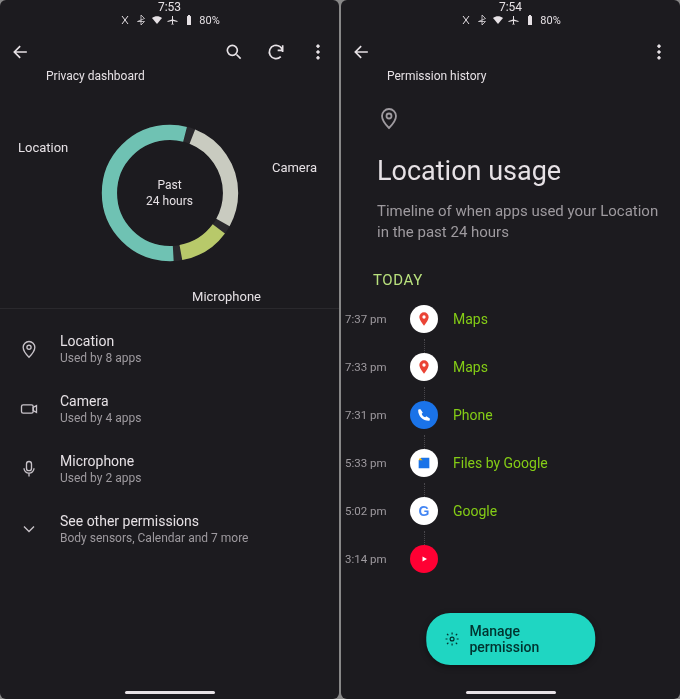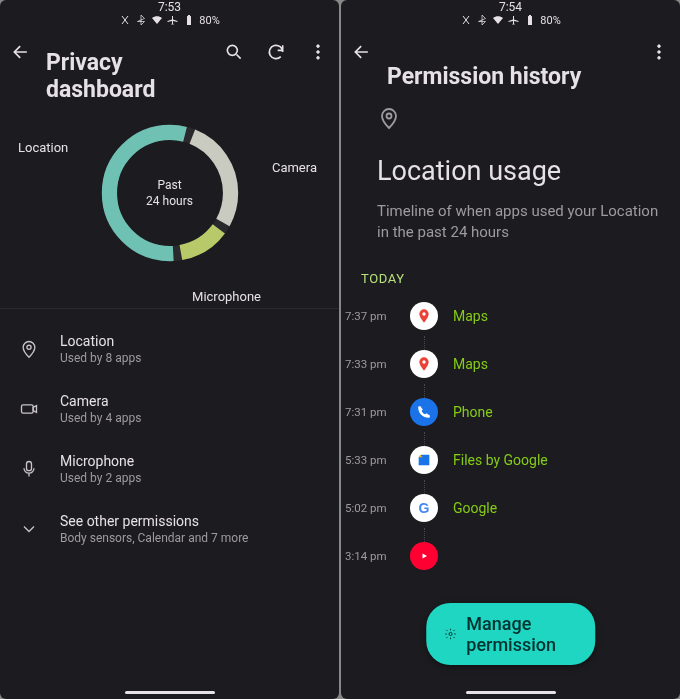--- a/index.html
+++ b/index.html
@@ -32,53 +32,53 @@
   }
   .status-icons { display: flex; align-items: flex-start; gap: 4px; }
   .status-icons svg { width: 12px; height: 12px; fill: #e6e1e5; }
   .app-bar {
     height: 52px;
     display: flex;
     align-items: center;
     padding: 0 10px;
     gap: 14px;
   }
-  .app-bar .title { font-size: 23px; flex: 1; font-weight: 700; margin-top: 48px; }
+  .app-bar .title { font-size: 12px; flex: 1; font-weight: 400; margin-top: 48px; }
   .app-bar .actions { display: flex; gap: 20px; align-items: center; }
   .icon-btn { width: 22px; height: 22px; display:flex; align-items:center; justify-content:center; cursor:pointer; }
   .icon-btn svg { width: 20px; height: 20px; fill: #e6e1e5; stroke: #e6e1e5; }
   .donut-area { position: relative; height: 210px; display:flex; align-items:center; justify-content:center; margin-top:10px;}
   .donut-center { position:absolute; text-align:center; font-size:12px; color:#e6e1e5; line-height:1.35; }
   .donut-label { position:absolute; font-size:13px; color:#e6e1e5; }
   .perm-list { padding: 10px 18px 0 18px; border-top: 1px solid #2a292d; margin-top:10px;}
   .perm-row { display:flex; align-items:center; gap:20px; padding:14px 0; cursor:pointer; }
   .perm-row .icon { width:22px; display:flex; justify-content:center; }
   .perm-row .txt .t { font-size:14px; }
   .perm-row .txt .s { font-size:12px; color:#9e9a9f; margin-top:2px; }
   .perm-row svg { fill:none; stroke:#c8c3c9; stroke-width:1.6; }
 
   
   .detail-head { padding: 28px 20px 10px 36px; }
   .big-pin { margin-bottom: 22px; }
   .big-pin svg { width:24px; height:24px; fill:none; stroke:#9e9a9f; stroke-width:1.8; }
   .detail-head h1 { font-size:27px; font-weight:400; margin-bottom:14px; }
   .detail-head .sub { font-size:15px; color:#9e9a9f; line-height:1.4; }
-  .today-label { padding: 18px 20px 6px 20px; font-size:13px; color:#b8e07d; letter-spacing:0.6px; }
+  .today-label { padding: 18px 20px 6px 32px; font-size:15px; color:#b8e07d; letter-spacing:0.6px; }
   .timeline { padding: 0 4px; }
   .tl-row { display:flex; align-items:center; gap:14px; padding:10px 0; position:relative; cursor:pointer;}
   .tl-time { width:50px; font-size:11.5px; color:#9e9a9f; }
   .tl-iconcol { width:30px; display:flex; flex-direction:column; align-items:center; position:relative; }
   .app-bubble { width:28px; height:28px; border-radius:50%; display:flex; align-items:center; justify-content:center; font-size:14px; font-weight:bold; position:relative; z-index:1; }
   .tl-connector { position:absolute; top:34px; bottom:-24px; border-left:1.5px dotted #49474c; left:50%; z-index:0;}
   .tl-name { font-size:14px; color:#84cc16; }
   .fab {
     position:absolute; bottom:34px; left:50%; transform:translateX(-50%);
     background:#1fd6c2; color:#00332f; border-radius:24px;
     padding:10px 18px; display:flex; align-items:center; gap:10px;
-    font-size:18px; font-weight:500; box-shadow:0 2px 6px rgba(0,0,0,0.4);
+    font-size:14px; font-weight:500; box-shadow:0 2px 6px rgba(0,0,0,0.4);
     cursor:pointer;
   }
   .fab svg { width:18px; height:18px; stroke:#00332f; fill:none; stroke-width:1.8;}
   .nav-pill { position:absolute; bottom:5px; left:50%; transform:translateX(-50%); width:90px; height:3px; background:#e6e1e5; border-radius:2px; }
 </style>
 </head>
 <body>
 
 <div class="phone">
   <div class="status-bar">

